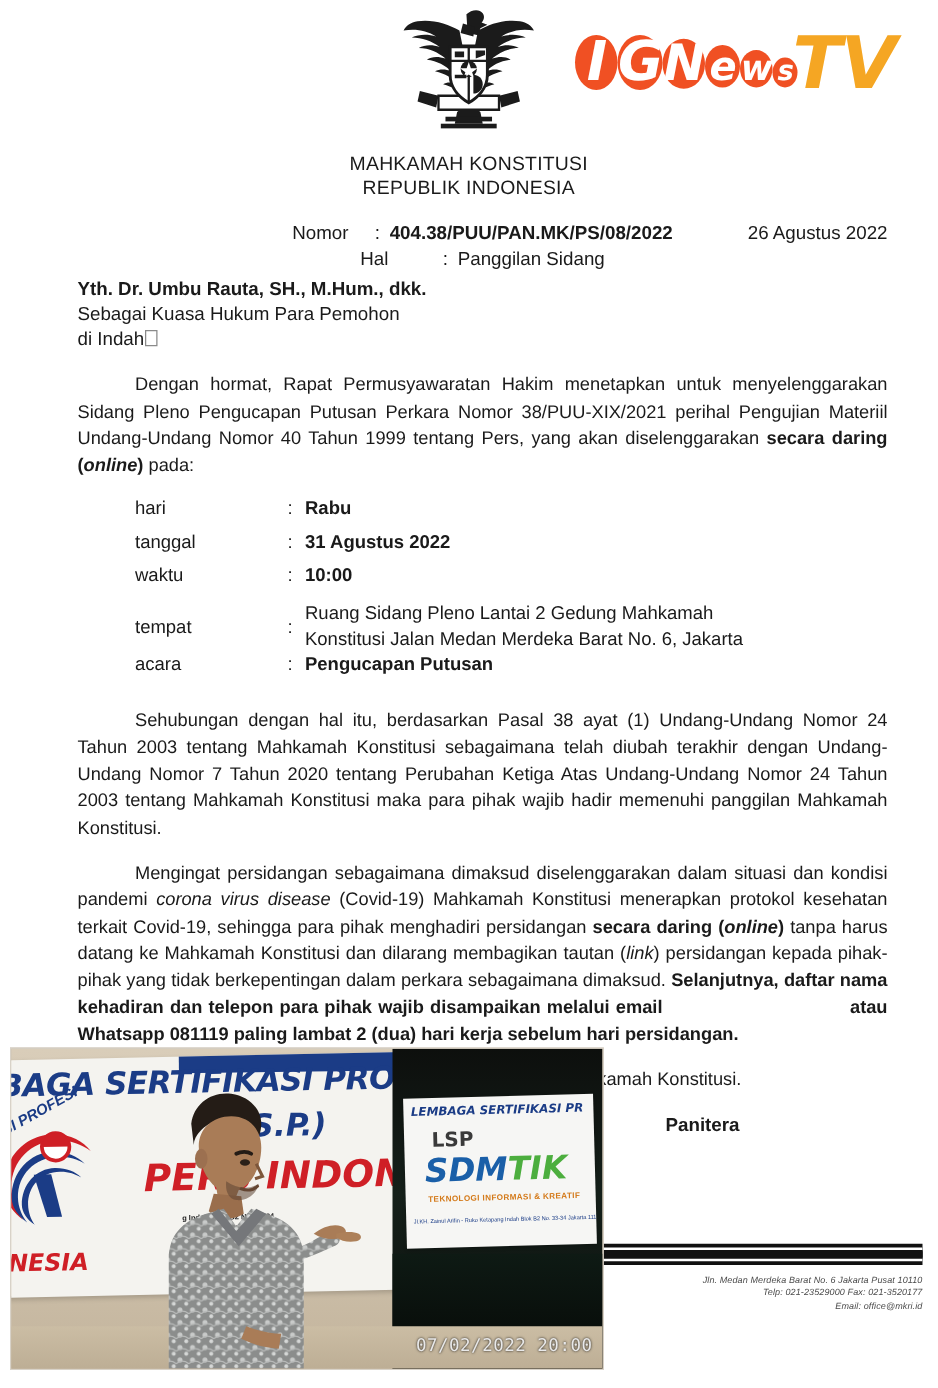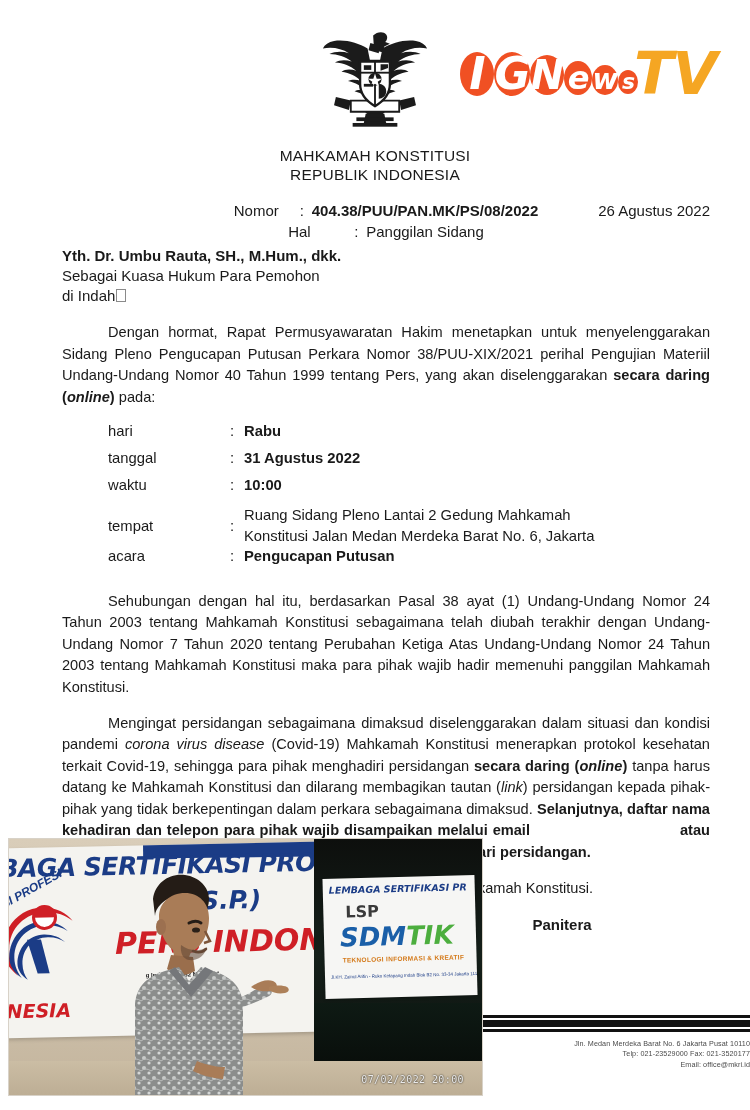--- a/index.html
+++ b/index.html
@@ -15,21 +15,20 @@
     overflow: hidden;
     font-family: "Liberation Sans", sans-serif;
     color: #1a1a1a;
     -webkit-font-smoothing: antialiased;
   }
 
   
   .header {
     position: relative;
     height: 120px;
-    margin-top: 24px;
   }
   .garuda {
     position: absolute;
     left: 50%;
     top: 4px;
     transform: translateX(-50%);
     width: 112px;
     height: 108px;
   }
   .garuda svg { display: block; width: 100%; height: 100%; }
@@ -171,24 +170,25 @@
     font-size: 15px;
     line-height: 21px;
     padding-right: 28px;
     margin-left: 380px;
   }
 
   
   .footer-wrap {
     position: absolute;
     right: 0;
-    bottom: 40px;
+    bottom: 60px;
     width: 290px;
-    padding-right: 0;
+    padding-right: 12px;
     box-sizing: border-box;
+    font-style: italic;
   }
   .foot-rule {
     height: 7px;
     background: #111;
     border-top: 2px solid #fff;
     border-bottom: 2px solid #fff;
     box-shadow: 0 -3px 0 #111, 0 3px 0 #111;
     margin-bottom: 10px;
   }
   .foot-addr {
@@ -342,24 +342,24 @@
     background: linear-gradient(180deg,#0d0f0d 0%, #15201a 45%, #0a0c0a 100%);
   }
   .dark-panel-lower {
     position: absolute;
     right: 0; bottom: 0;
     width: 168px; height: 92px;
     background: linear-gradient(180deg,#0e1a14 0%, #060806 100%);
   }
   .timestamp {
     position: absolute;
-    right: 18px; bottom: 10px;
+    right: 8px; bottom: 10px;
     color: #e9e9e9;
     font-family: "DejaVu Sans Mono", monospace;
-    font-size: 10px;
+    font-size: 14px;
     letter-spacing: .4px;
     text-shadow: 0 0 2px #000;
   }
   .man {
     position: absolute;
     left: 92px; bottom: 0;
     width: 210px; height: 230px;
   }
   .man svg { display:block; width:100%; height:100%; }
 

